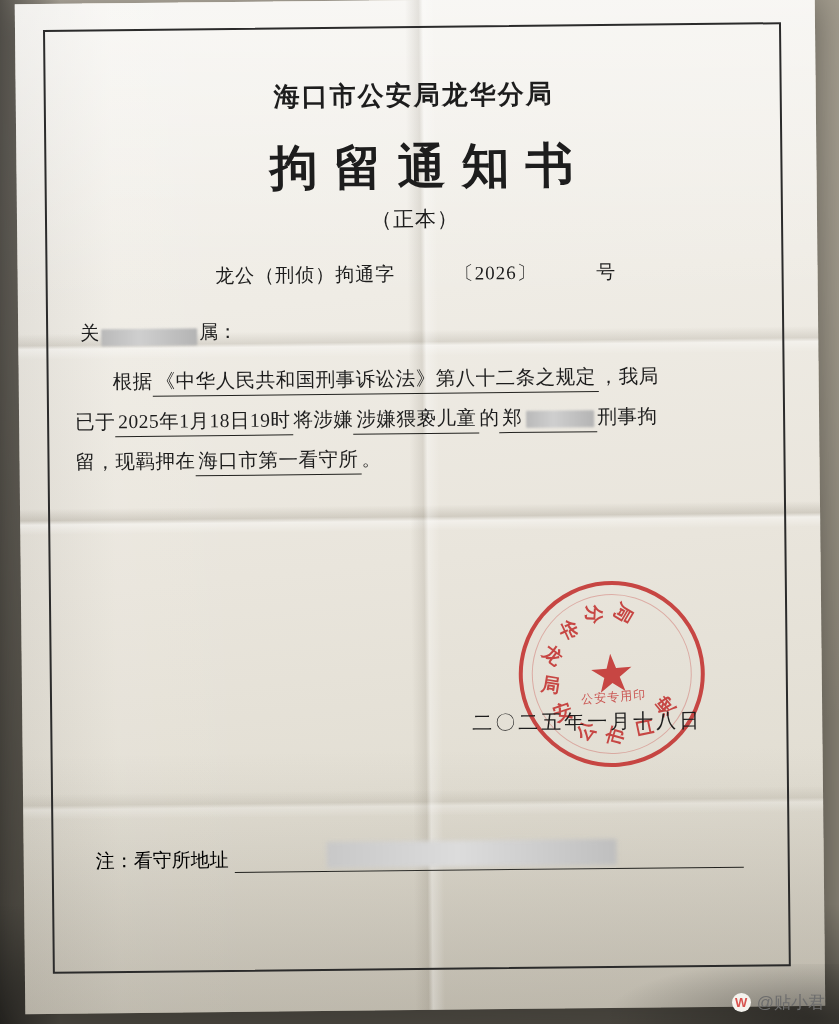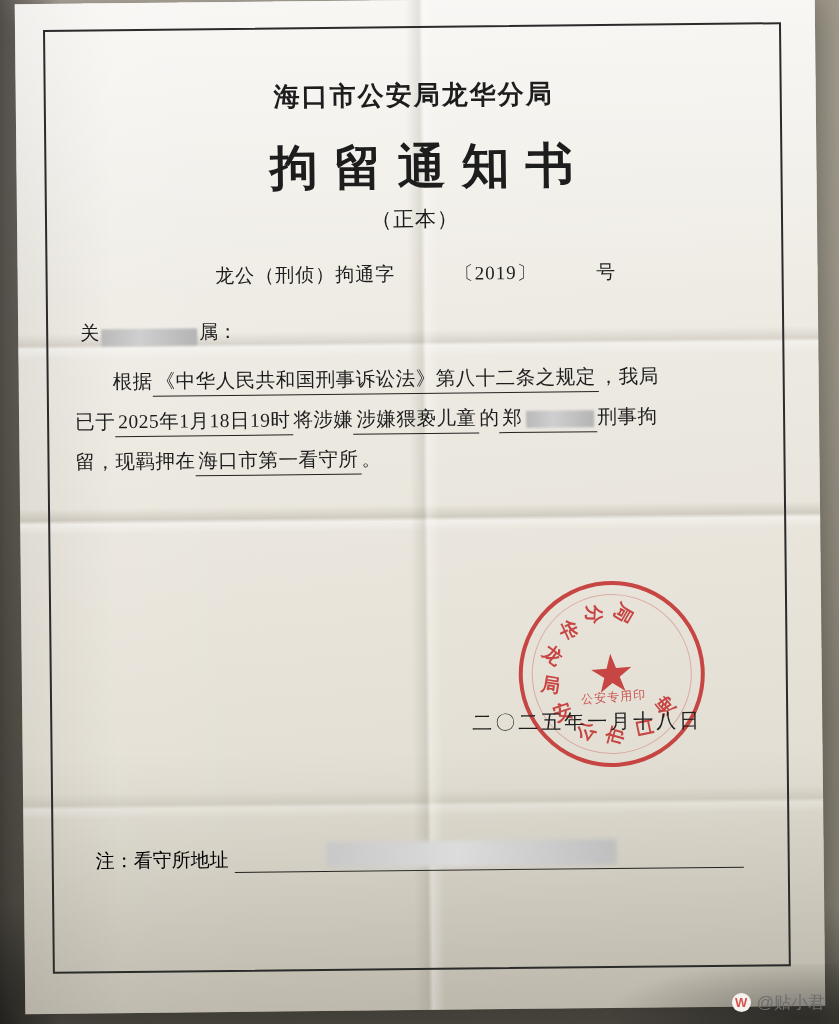--- a/index.html
+++ b/index.html
@@ -292,21 +292,21 @@
     <div class="frame"></div>
 
     <div class="doc">
       <div class="org">海口市公安局龙华分局</div>
       <div class="title">拘留通知书</div>
       <div class="subtitle">（正本）</div>
 
       <div class="docnum">
         <span>龙公（刑侦）拘通字</span>
         <span class="sp"></span>
-        <span>〔2019〕</span>
+        <span>〔2026〕</span>
         <span class="sp"></span>
         <span>号</span>
       </div>
 
       <div class="addressee">
         <span>关</span>
         <span class="redact" style="width:96px;"></span>
         <span>属：</span>
       </div>
 

